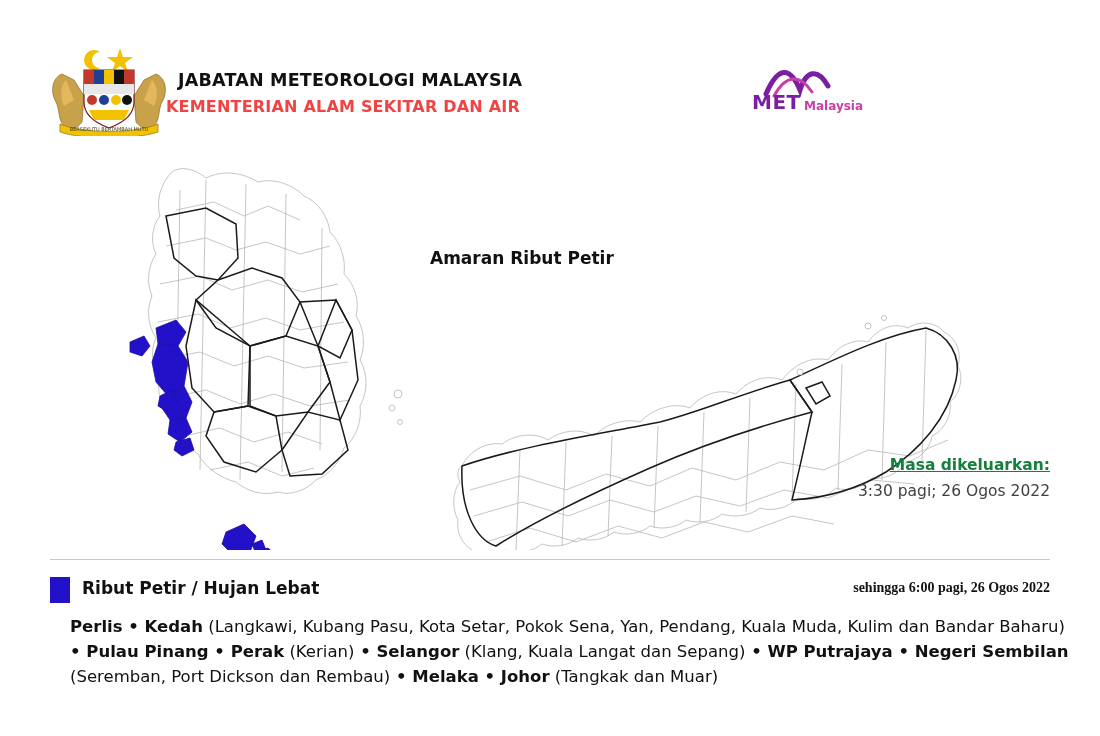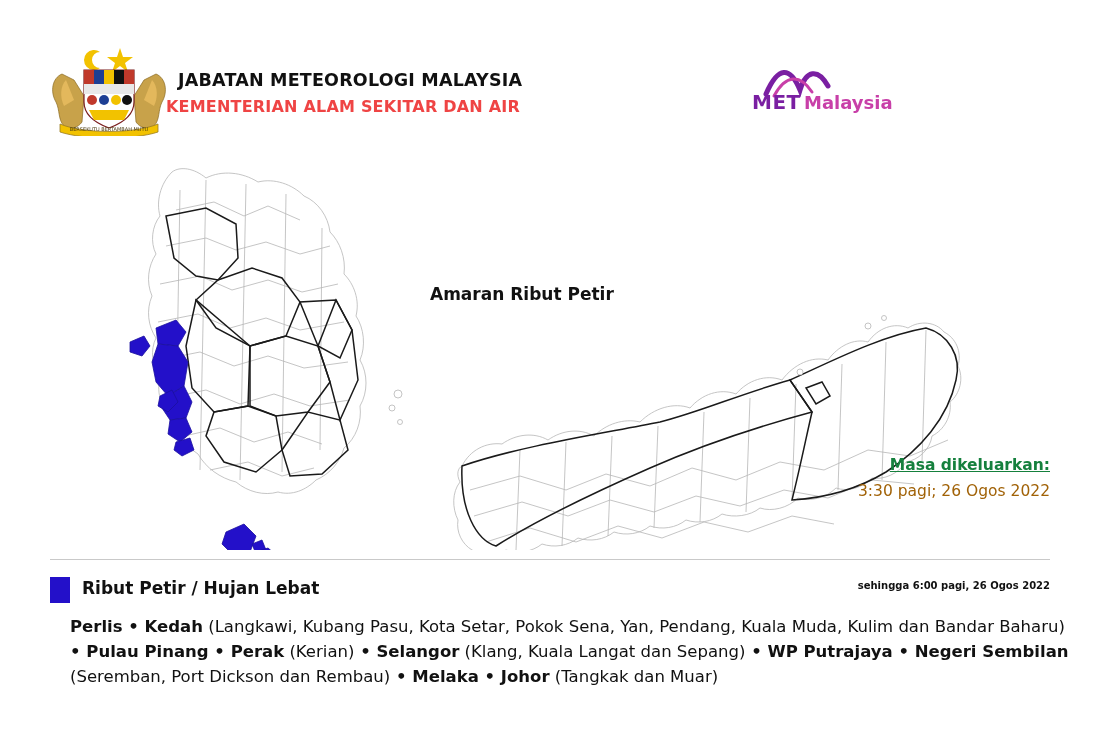--- a/index.html
+++ b/index.html
@@ -51,56 +51,55 @@
     position: absolute;
     left: 0; bottom: 4px;
     font-size: 20px;
     font-weight: bold;
     color: #7a1fa2;
     letter-spacing: 0.5px;
   }
   .brand-malaysia {
     position: absolute;
     left: 52px; bottom: 5px;
-    font-size: 18px;
+    font-size: 12px;
     font-weight: bold;
     color: #c83fa8;
   }
 
   
   .map-area {
     position: absolute;
     left: 0; top: 150px;
     width: 1100px;
     height: 400px;
   }
   .map-svg { display: block; }
   .map-title {
     position: absolute;
     left: 430px; top: 98px;
     font-size: 17px;
     font-weight: bold;
     color: #111;
-    margin-top: 36px;
   }
   .issued-label {
     position: absolute;
     right: 50px; top: 306px;
     font-size: 15.5px;
     font-weight: bold;
     text-align: right;
     color: #15803d;
     text-decoration: underline;
   }
   .issued-time {
     position: absolute;
     right: 50px; top: 332px;
     font-size: 15.5px;
     text-align: center;
-    color: #a16207;
+    color: #404040;
     margin-left: 38px;
   }
 
   
   .divider {
     position: absolute;
     left: 50px; top: 559px;
     width: 1000px; height: 1px;
     background: #c9c9c9;
   }
@@ -120,24 +119,25 @@
   .legend-label {
     position: absolute;
     left: 32px; top: 3px;
     font-size: 17px;
     font-weight: bold;
     color: #111;
   }
   .legend-valid {
     position: absolute;
     right: 0; top: 5px;
-    font-size: 10px;
+    font-size: 14px;
     font-weight: bold;
     text-align: left;
     color: #111;
+    font-family: Liberation Serif, serif;
   }
 
   
   .areas {
     position: absolute;
     left: 50px; top: 614px;
     width: 1001px;
     font-size: 16.5px;
     line-height: 25px;
     color: #111;

